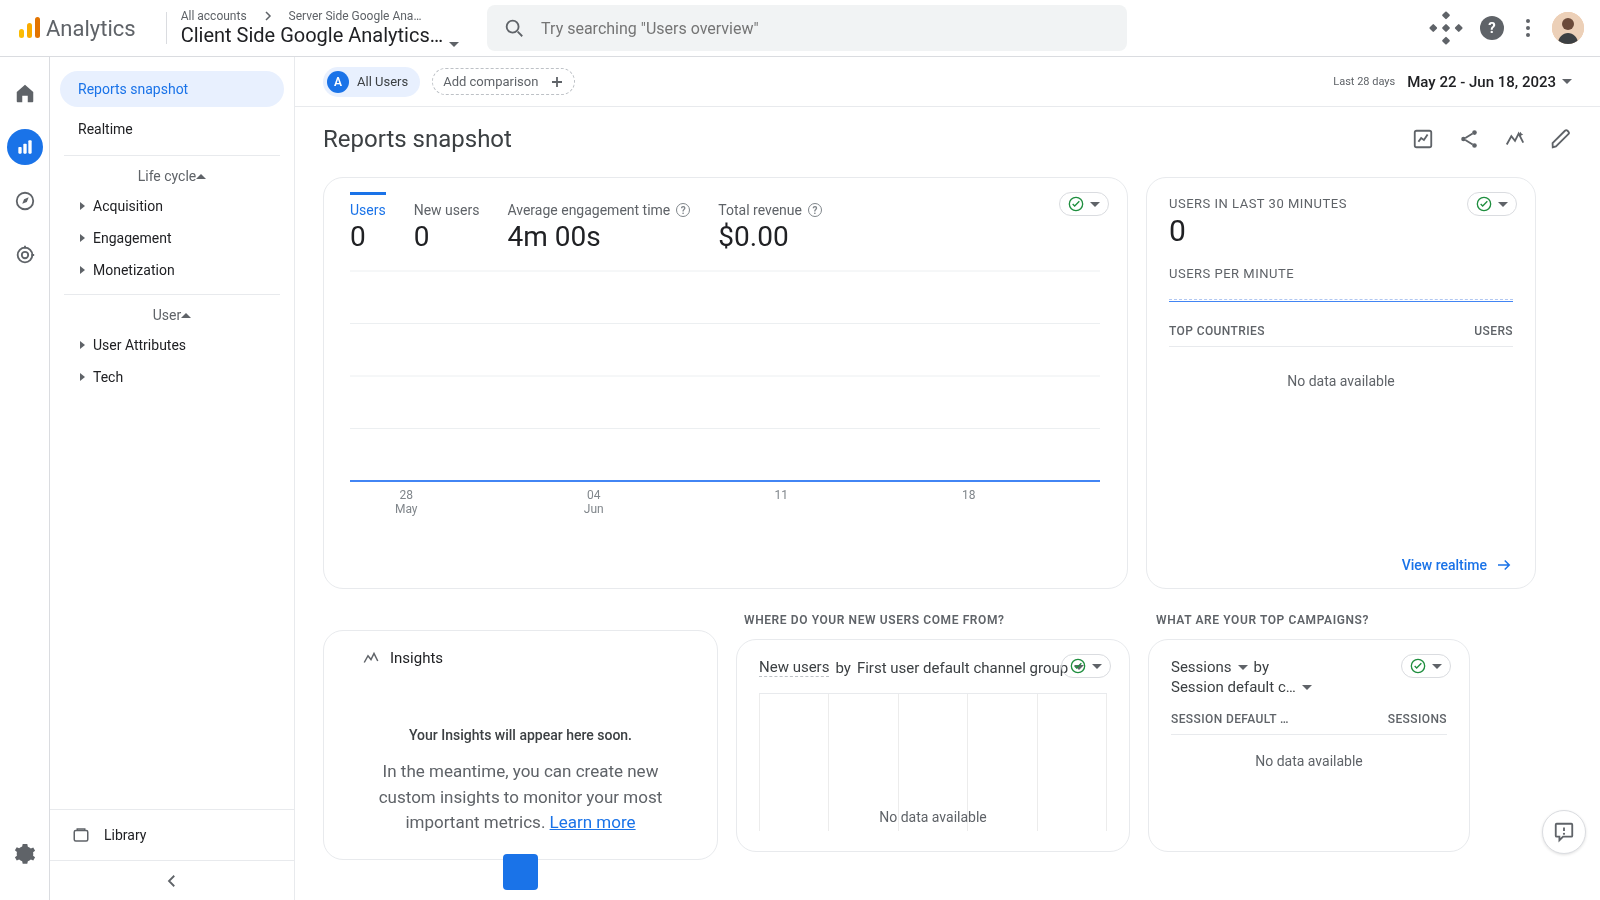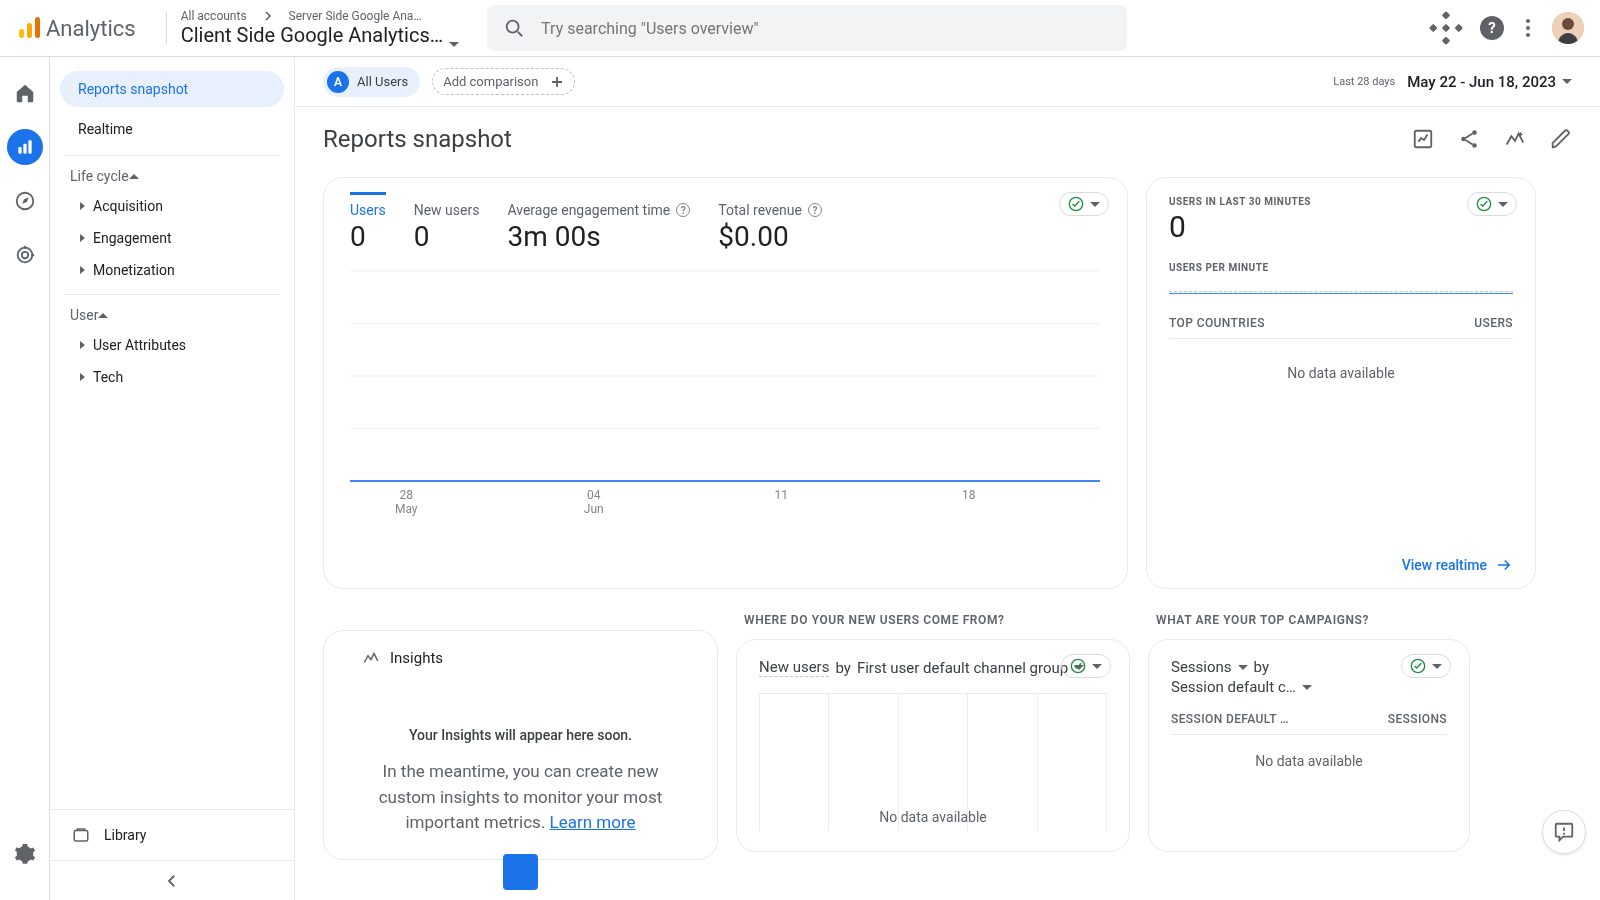--- a/index.html
+++ b/index.html
@@ -36,21 +36,21 @@
   .rail-btn.active{background:var(--g-blue);color:#fff}
   .rail-settings{margin-top:auto;margin-bottom:28px}
 
   
   .side{position:absolute;top:57px;left:50px;bottom:0;width:245px;border-right:1px solid var(--card-br);background:#fff;display:flex;flex-direction:column}
   .side-scroll{padding:10px 0;overflow:auto}
   .pill{margin:4px 10px;height:36px;display:flex;align-items:center;padding:0 18px;border-radius:18px;font-size:14px;color:var(--g-grey);cursor:pointer}
   .pill.sel{background:#e8f0fe;color:var(--g-blue)}
   .pill.plain{color:var(--g-text)}
   .grp{margin:8px 14px;border-top:1px solid var(--card-br);padding-top:12px}
-  .grp-hd{display:flex;align-items:center;justify-content:flex-start;padding:0 6px 6px 6px;font-size:14px;color:var(--g-grey);cursor:pointer}
+  .grp-hd{display:flex;align-items:center;justify-content:center;padding:0 6px 6px 6px;font-size:14px;color:var(--g-grey);cursor:pointer}
   .grp-item{display:flex;align-items:center;gap:8px;font-size:14px;color:var(--g-text);padding:8px 6px 8px 16px;cursor:pointer}
   .tri{width:0;height:0;border-top:4px solid transparent;border-bottom:4px solid transparent;border-left:5px solid var(--g-grey)}
   .lib{margin-top:auto;border-top:1px solid var(--card-br);padding:16px 22px;display:flex;align-items:center;gap:14px;font-size:14px;color:var(--g-text);cursor:pointer}
   .collapser{border-top:1px solid var(--card-br);height:40px;display:flex;align-items:center;justify-content:center;color:var(--g-grey);cursor:pointer}
 
   
   .main{position:absolute;top:57px;left:295px;right:0;bottom:0;overflow:auto;background:#fff}
   .toolbar{height:50px;border-bottom:1px solid var(--card-br);display:flex;align-items:center;padding:0 28px;gap:12px}
   .chip{display:inline-flex;align-items:center;gap:8px;border-radius:16px;font-size:13px}
   .chip.all{background:#e8f0fe;color:#3c4043;padding:4px 12px 4px 4px}
@@ -77,21 +77,21 @@
   .metrics{display:flex;gap:28px;padding:14px 26px 0 26px}
   .metric{display:flex;flex-direction:column;gap:2px;padding-top:10px}
   .metric.sel{border-top:3px solid var(--g-blue);padding-top:7px}
   .m-lbl{font-size:14px;color:var(--g-grey);display:flex;align-items:center;gap:6px}
   .m-lbl.sel{color:var(--g-blue)}
   .m-val{font-size:28px;color:var(--g-text)}
   .chart{padding:8px 26px 18px 26px}
 
   
   .rt-card{padding:18px 22px 14px 22px;display:flex;flex-direction:column}
-  .rt-h{font-size:10px;letter-spacing:.5px;color:var(--g-grey);text-transform:uppercase;font-weight:700}
+  .rt-h{font-size:13px;letter-spacing:.5px;color:var(--g-grey);text-transform:uppercase;font-weight:400}
   .rt-big{font-size:30px;color:var(--g-text);margin-top:2px}
   .rt-spark{height:1px;background:#4285f4;margin:20px 0 14px 0;position:relative}
   .rt-spark::before{content:"";position:absolute;left:0;right:0;top:-2px;border-top:1px dashed #b2c8f2}
   .rt-row{display:flex;justify-content:space-between;font-size:12px;color:var(--g-grey);font-weight:500;padding:8px 0;border-bottom:1px solid var(--card-br);letter-spacing:.4px}
   .rt-empty{text-align:center;font-size:14px;color:var(--g-grey);padding:26px 0 60px}
   .rt-link{margin-top:auto;align-self:flex-end;display:flex;align-items:center;gap:8px;color:var(--g-blue);font-size:14px;font-weight:500;cursor:pointer}
 
   
   .row2{padding:0 24px 24px 28px;display:grid;grid-template-columns:395px 394px 322px;gap:18px}
   .card-title{font-size:12px;letter-spacing:.6px;color:var(--g-grey);text-transform:uppercase;font-weight:600;padding:0 0 12px 8px}
@@ -342,21 +342,21 @@
           </div>
         <div class="metric">
             <span class="m-lbl">New users</span>
             <span class="m-val">0</span>
           </div>
         <div class="metric">
             <span class="m-lbl">
               <span>Average engagement time</span>
               <span class="qmark">?</span>
             </span>
-            <span class="m-val">3m 00s</span>
+            <span class="m-val">4m 00s</span>
           </div>
         <div class="metric">
             <span class="m-lbl">
               <span>Total revenue</span>
               <span class="qmark">?</span>
             </span>
             <span class="m-val">$0.00</span>
           </div>
       </div>
       <div class="chart">

